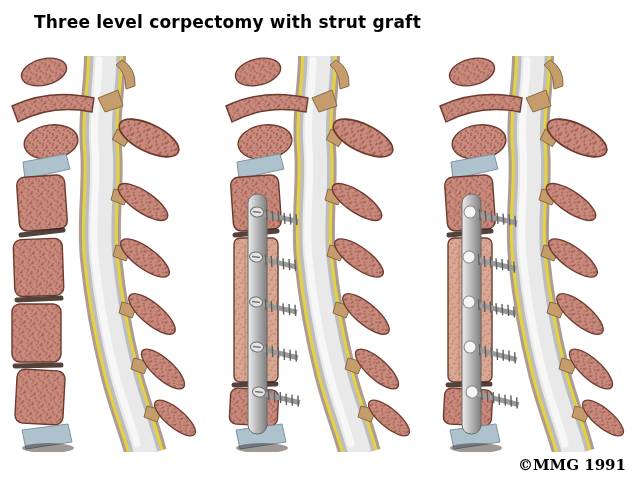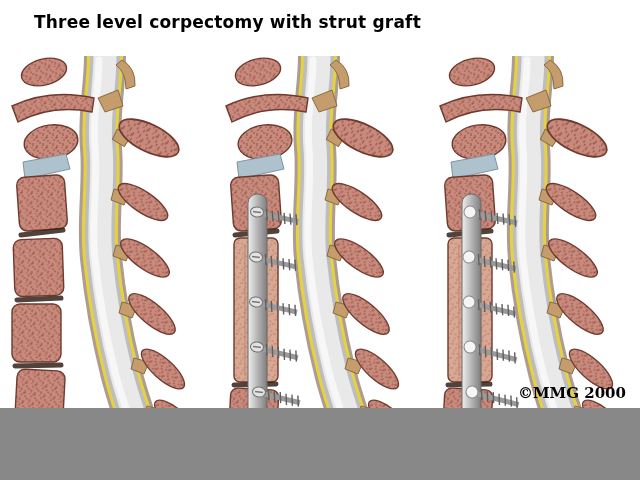--- a/index.html
+++ b/index.html
@@ -1,17 +1,17 @@
 <!DOCTYPE html>
 <html style="--background: #ffffff; --bone_base: #c78a7c; --bone_speckle: #9b5547; --bone_outline: #6e3a2e; --graft_base: #d9a894; --disc_cartilage: #aec2cd; --ligament_yellow: #e6d23e; --lamina_tan: #c59d6d; --cord_gray: #bdbdbd; --metal_gray: #9a9a9a; --shadow_dark: #33211a;"><head>
 <meta charset="utf-8">
 <style>
   html,body { margin:0; padding:0; background:#888; }
   .page {
-    position:relative; width:640px; height:408px; margin:0 auto;
+    position:relative; width:640px; height:480px; margin:0 auto;
     background: var(--background,#ffffff);
     font-family:"DejaVu Sans", sans-serif;
     overflow:hidden;
   }
   .title {
     position:absolute; top:12px; left:34px; margin:0;
     font-size:17px; font-weight:bold; color:#000; letter-spacing:.2px;
   }
   .panels {
     position:absolute; top:52px; left:0; width:640px; height:405px;
@@ -192,14 +192,14 @@
       <use href="#hardwareA"></use>
     </svg>
 
     <svg class="panel" width="200" height="400" viewBox="0 0 200 400" role="img">
       <use href="#spineBase"></use>
       <use href="#bodiesGraft"></use>
       <use href="#hardwareB"></use>
     </svg>
   </div>
 
-  <div class="copyright">©MMG 2000</div>
+  <div class="copyright">©MMG 1991</div>
 </div>
 
 </body></html>

